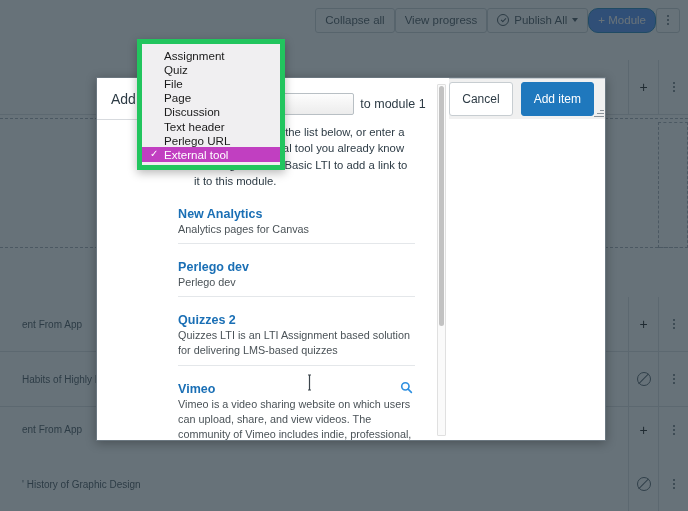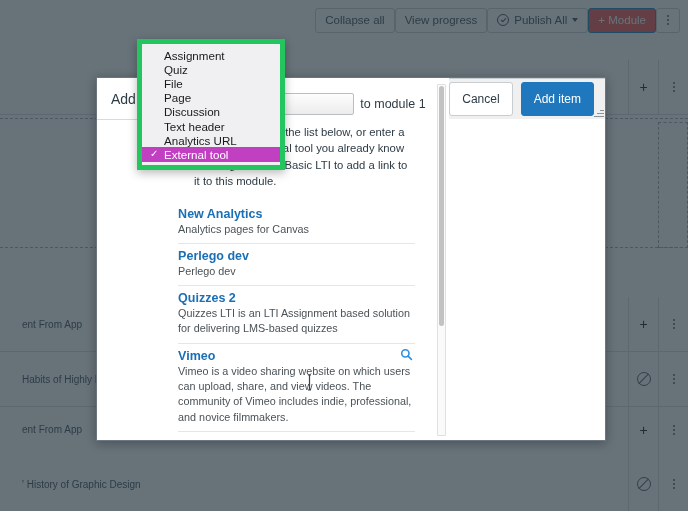--- a/index.html
+++ b/index.html
@@ -21,21 +21,21 @@
     background: #ffffff;
     display: flex; align-items: center; justify-content: flex-end;
     padding-right: 8px; 
   }
   .tb-btn {
     height: 25px; border: 1px solid #c7cdd1; border-radius: 3px;
     background: #fff; color: #2d3b45; font-size: 11.5px;
     display: flex; align-items: center; padding: 0 9px; gap: 5px;
     white-space: nowrap;
   }
-  .tb-btn.primary { background: #ef4444; border-color: #0374b5; color: #fff; }
+  .tb-btn.primary { background: #3b82f6; border-color: #0374b5; color: #fff; border-radius: 10px; }
   .tb-kebab {
     width: 24px; height: 25px; border: 1px solid #c7cdd1; border-radius: 3px;
     background: #fff; display: flex; align-items: center; justify-content: center;
   }
   .kebab-dots { display: flex; flex-direction: column; gap: 2px; align-items: center; }
   .kebab-dots i { width: 2px; height: 2px; background: #3c4b55; border-radius: 50%; display: block; }
   .circ-check {
     width: 12px; height: 12px; border: 1.3px solid #2d3b45; border-radius: 50%;
     position: relative; flex: 0 0 auto;
   }
@@ -150,20 +150,21 @@
     font-size: 11.3px; color: #2d3b45; line-height: 1.45;
     display: flex; gap: 5px; align-items: flex-start;
     margin-bottom: 11px; padding-right: 18px;
   }
   .link-icon { flex: 0 0 auto; margin-top: 2px; }
 
   .tool-list { margin-bottom: 12px; padding-right: 18px; }
   .tool-item {
     border-bottom: 1px solid #e4e7ea; padding: 2px 0 6px 0;
     position: relative;
+    margin-top: 11px;
   }
   .tool-item:first-child { border-top: 1px solid transparent; }
   .tool-name {
     color: #1a6fb5; font-size: 12.5px; font-weight: 700; cursor: pointer;
     display: inline-block; margin-bottom: 1px;
   }
   .tool-desc { font-size: 10.8px; color: #4a5257; line-height: 1.42; }
   .tool-search {
     position: absolute; right: 2px; top: 3px; cursor: pointer;
   }
@@ -406,19 +407,19 @@
   <div class="dd-item">
     <span>Page</span>
   </div>
   <div class="dd-item">
     <span>Discussion</span>
   </div>
   <div class="dd-item">
     <span>Text header</span>
   </div>
   <div class="dd-item">
-    <span>Analytics URL</span>
+    <span>Perlego URL</span>
   </div>
   <div class="dd-item selected">
     <span class="dd-check">✓</span>
     <span>External tool</span>
   </div>
 </div>
 
 </body></html>

